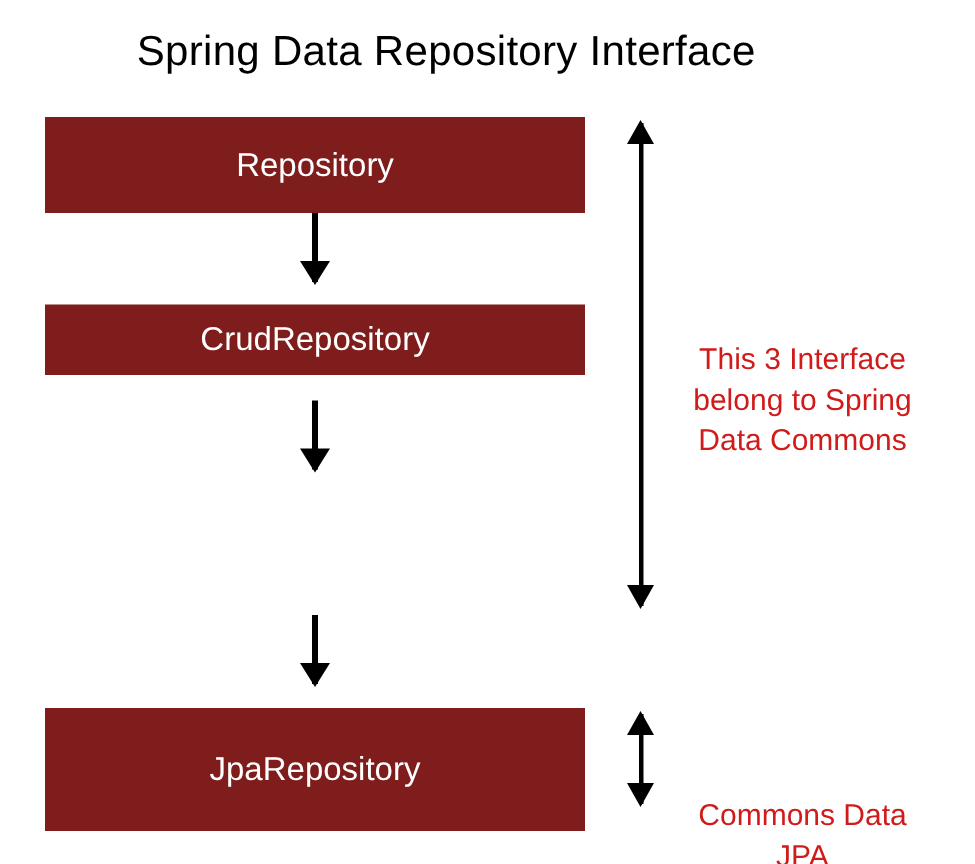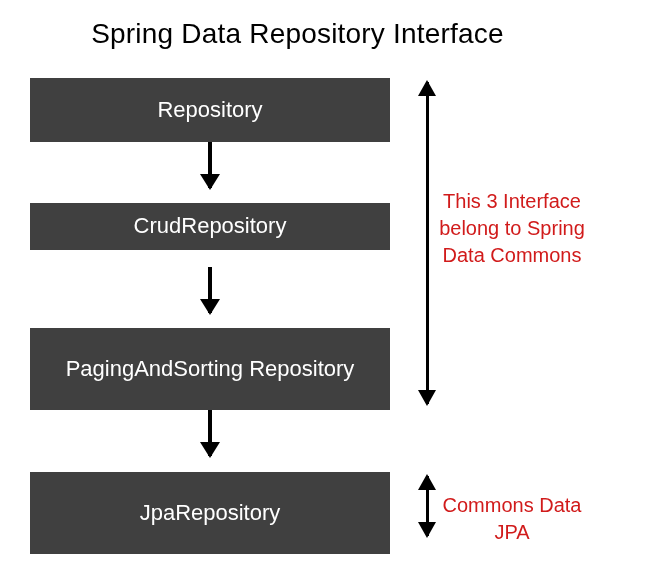--- a/index.html
+++ b/index.html
@@ -23,21 +23,21 @@
     position: absolute;
     left: 30px;
     top: 68px;
     width: 590px;
     height: 500px;
   }
   .box {
     position: absolute;
     left: 0;
     width: 360px;
-    background: #404040;
+    background: #7f1d1d;
     color: #fff;
     font-size: 22px;
     text-align: center;
     display: flex;
     align-items: center;
     justify-content: center;
     line-height: 1.2;
   }
   .box1 { top: 10px; height: 64px; }
   .box2 { top: 135px; height: 47px; }
@@ -84,26 +84,27 @@
     left:-8px;
     width:0;height:0;
     border-left:9.5px solid transparent;
     border-right:9.5px solid transparent;
   }
   .range-arrow::before { top:-2px; border-bottom:16px solid #000; }
   .range-arrow::after  { bottom:-2px; border-top:16px solid #000; }
 
   .side-label {
     position: absolute;
-    left: 397px;
+    left: 420px;
     width: 170px;
     color: #d11b1b;
     font-size: 20px;
     text-align: center;
     line-height: 1.35;
+    margin-top: 39px;
   }
   .sl1 { top: 120px; }
   .sl2 { top: 424px; }
 </style>
 </head>
 <body>
 
 <div class="title">Spring Data Repository Interface</div>
 
 <div class="diagram">
@@ -113,23 +114,20 @@
   </div>
 
   <div class="flow-arrow fa1"></div>
 
   <div class="box box2">
     <span>CrudRepository</span>
   </div>
 
   <div class="flow-arrow fa2"></div>
 
-  <div class="box box3">
-    <span>PagingAndSorting Repository</span>
-  </div>
 
   <div class="flow-arrow fa3"></div>
 
   <div class="box box4">
     <span>JpaRepository</span>
   </div>
 
   <div class="range-arrow ra1"></div>
   <div class="side-label sl1">This 3 Interface belong to Spring Data Commons</div>
 

